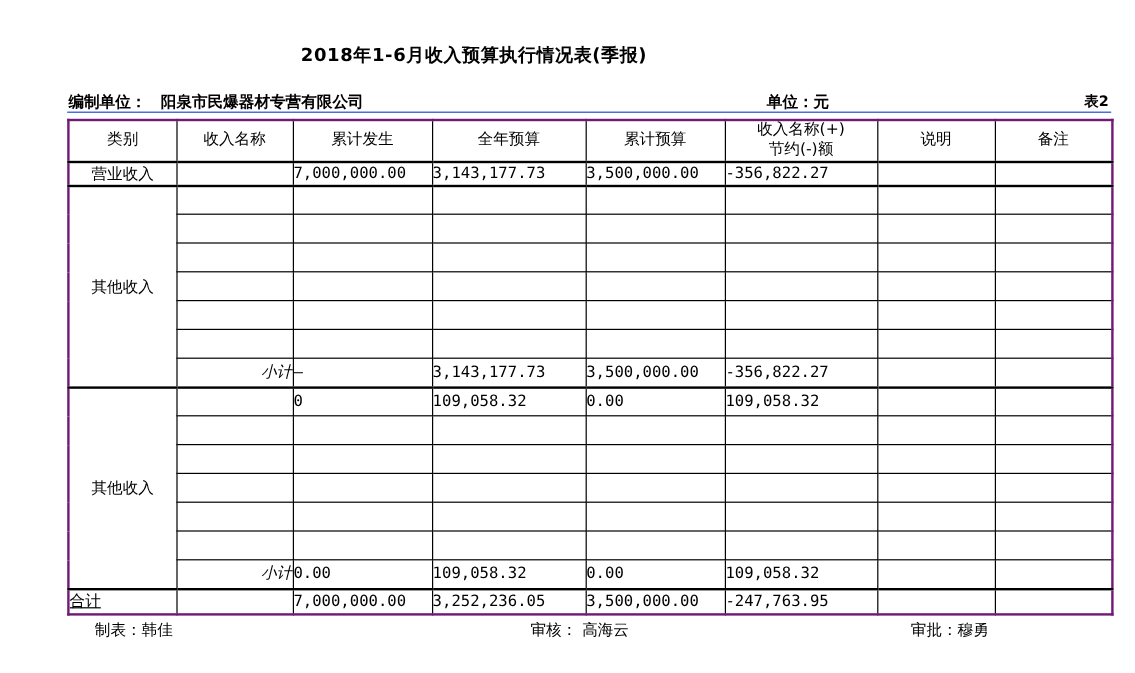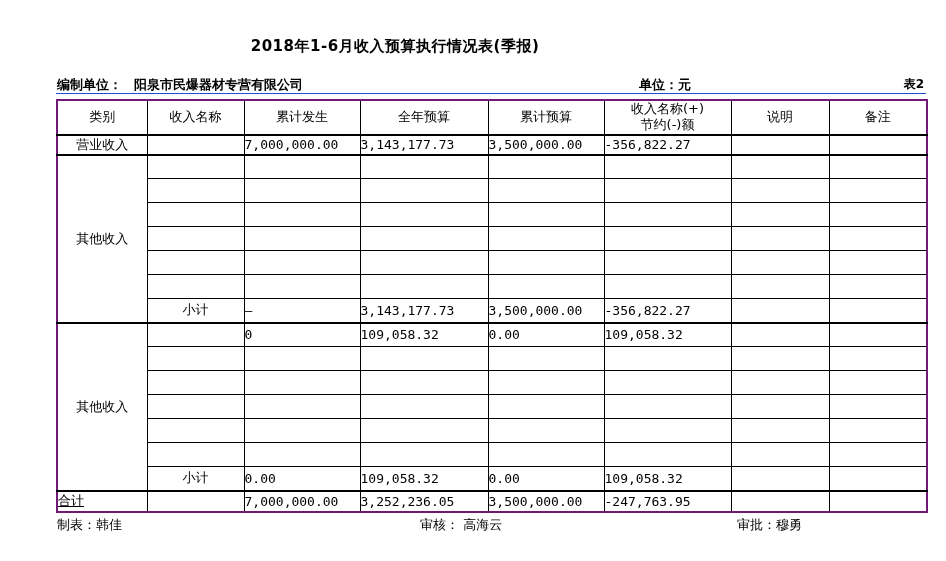--- a/index.html
+++ b/index.html
@@ -39,33 +39,33 @@
     overflow:hidden;
     white-space:nowrap;
   }
   tr.hdr{height:34px;}
   tr.hdr th{text-align:center;vertical-align:middle;border-bottom:2px solid #000;line-height:1.25;}
   tr.r1{height:18px;margin-left:17px;}
   tr.r{height:24px;}
   tr.rt{height:21px;}
   td.cat{text-align:center;vertical-align:middle;}
   td.cat-left{text-align:left;vertical-align:middle;padding-left:2px;text-decoration:underline;}
-  td.sub{text-align:center;vertical-align:middle;padding-left:2px;}
+  td.sub{text-align:right;vertical-align:middle;padding-left:2px;font-style:italic;}
   td.num{
     text-align:left;vertical-align:middle;padding-right:8px;
     font-family:"DejaVu Sans Mono",monospace;font-size:12px;
   }
   td.dash{padding-right:18px;}
   .bb2{border-bottom-width:2px !important;}
 
   .footer-row{
     position:absolute;top:516px;left:56px;width:870px;height:18px;
     font-size:13px;
   }
-  .footer-item{position:absolute;top:0;}
+  .footer-item{position:absolute;top:0;margin-left:22px;}
   .f-preparer{left:1px;}
   .f-reviewer{left:364px;}
   .f-approver{left:681px;}
 </style>
 </head>
 <body>
 
 <div class="page-title">2018年1-6月收入预算执行情况表(季报)</div>
 
 <div class="meta-row">

